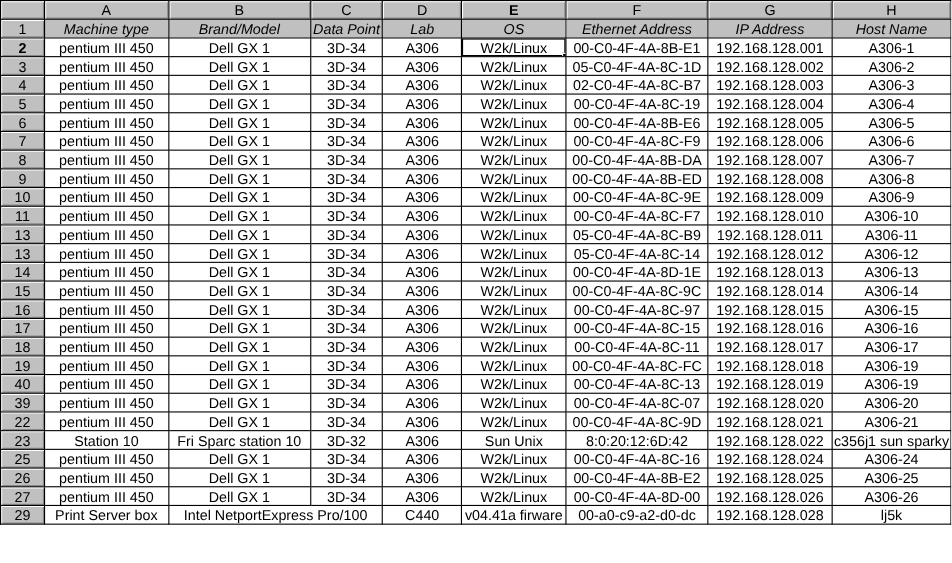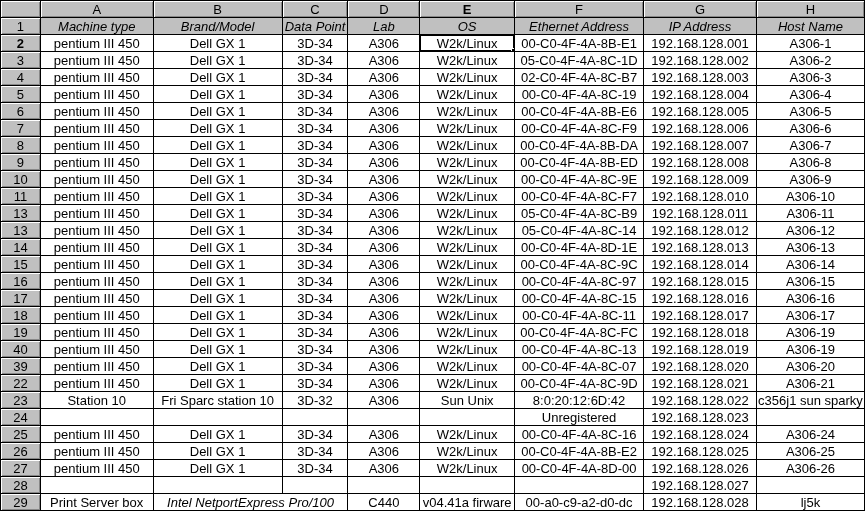--- a/index.html
+++ b/index.html
@@ -13,21 +13,21 @@
     height:17px; padding:0 1px; border:1px solid #000000;
     text-align:center; vertical-align:middle;
     overflow:hidden; white-space:nowrap; box-sizing:border-box;
   }
   td.hdr {
     background:#c0c0c0;
     box-shadow: inset 1px 1px 0 #ffffff, inset -1px -1px 0 #878787;
   }
   td.hdr.active { font-weight:bold; }
   td.gray { background:#c0c0c0;font-style:italic; }
-  td.left { text-align:left; padding-left:3px;font-style:italic; }
+  td.left { text-align:left; padding-left:3px; }
   td.sel { position:relative; overflow:visible; }
   .sel-box {
     position:absolute; left:-1px; top:-1px; right:-1px; bottom:-1px;
     border:2px solid #000000; z-index:3; pointer-events:none;
   }
   .fill-handle {
     position:absolute; right:-3px; bottom:-3px; width:5px; height:5px;
     background:#000000; border-top:1px solid #ffffff; border-left:1px solid #ffffff;
     z-index:4;
   }
@@ -308,31 +308,20 @@
           <td class="cell"><span class="cell-text">Station 10</span></td>
           <td class="cell"><span class="cell-text">Fri Sparc station 10</span></td>
           <td class="cell"><span class="cell-text">3D-32</span></td>
           <td class="cell"><span class="cell-text">A306</span></td>
           <td class="cell"><span class="cell-text">Sun Unix</span></td>
           <td class="cell"><span class="cell-text">8:0:20:12:6D:42</span></td>
           <td class="cell"><span class="cell-text">192.168.128.022</span></td>
           <td class="cell"><span class="cell-text">c356j1 sun sparky</span></td>
         </tr>
         <tr>
-          <td class="hdr"><span class="cell-text">24</span></td>
-          <td class="cell"><span class="cell-text"></span></td>
-          <td class="cell"><span class="cell-text"></span></td>
-          <td class="cell"><span class="cell-text"></span></td>
-          <td class="cell"><span class="cell-text"></span></td>
-          <td class="cell"><span class="cell-text"></span></td>
-          <td class="cell"><span class="cell-text">Unregistered</span></td>
-          <td class="cell"><span class="cell-text">192.168.128.023</span></td>
-          <td class="cell"><span class="cell-text"></span></td>
-        </tr>
-        <tr>
           <td class="hdr"><span class="cell-text">25</span></td>
           <td class="cell"><span class="cell-text">pentium III 450</span></td>
           <td class="cell"><span class="cell-text">Dell GX 1</span></td>
           <td class="cell"><span class="cell-text">3D-34</span></td>
           <td class="cell"><span class="cell-text">A306</span></td>
           <td class="cell"><span class="cell-text">W2k/Linux</span></td>
           <td class="cell"><span class="cell-text">00-C0-4F-4A-8C-16</span></td>
           <td class="cell"><span class="cell-text">192.168.128.024</span></td>
           <td class="cell"><span class="cell-text">A306-24</span></td>
         </tr>
@@ -350,31 +339,20 @@
         <tr>
           <td class="hdr"><span class="cell-text">27</span></td>
           <td class="cell"><span class="cell-text">pentium III 450</span></td>
           <td class="cell"><span class="cell-text">Dell GX 1</span></td>
           <td class="cell"><span class="cell-text">3D-34</span></td>
           <td class="cell"><span class="cell-text">A306</span></td>
           <td class="cell"><span class="cell-text">W2k/Linux</span></td>
           <td class="cell"><span class="cell-text">00-C0-4F-4A-8D-00</span></td>
           <td class="cell"><span class="cell-text">192.168.128.026</span></td>
           <td class="cell"><span class="cell-text">A306-26</span></td>
-        </tr>
-        <tr>
-          <td class="hdr"><span class="cell-text">28</span></td>
-          <td class="cell"><span class="cell-text"></span></td>
-          <td class="cell"><span class="cell-text"></span></td>
-          <td class="cell"><span class="cell-text"></span></td>
-          <td class="cell"><span class="cell-text"></span></td>
-          <td class="cell"><span class="cell-text"></span></td>
-          <td class="cell"><span class="cell-text"></span></td>
-          <td class="cell"><span class="cell-text">192.168.128.027</span></td>
-          <td class="cell"><span class="cell-text"></span></td>
         </tr>
         <tr>
           <td class="hdr"><span class="cell-text">29</span></td>
           <td class="cell"><span class="cell-text">Print Server box</span></td>
           <td class="cell left" colspan="2"><span class="cell-text">Intel NetportExpress Pro/100</span></td>
           <td class="cell"><span class="cell-text">C440</span></td>
           <td class="cell"><span class="cell-text">v04.41a firware</span></td>
           <td class="cell"><span class="cell-text">00-a0-c9-a2-d0-dc</span></td>
           <td class="cell"><span class="cell-text">192.168.128.028</span></td>
           <td class="cell"><span class="cell-text">lj5k</span></td>

